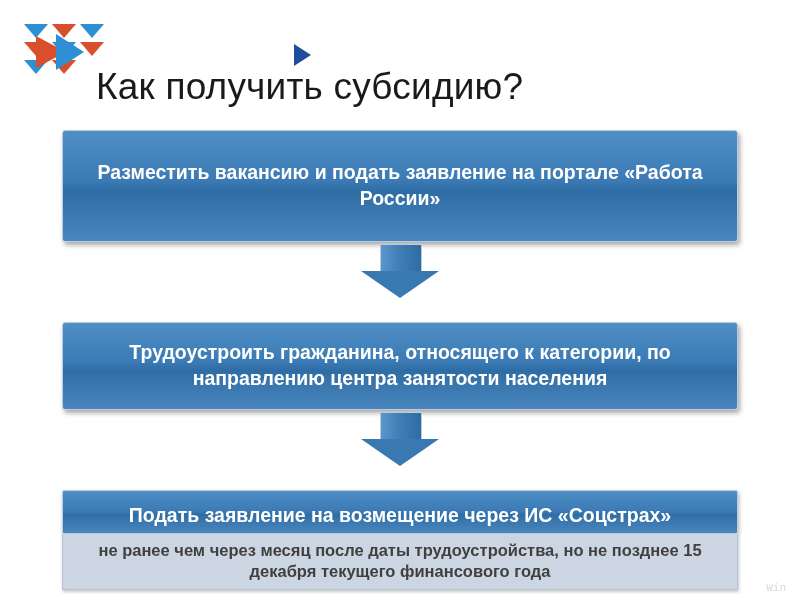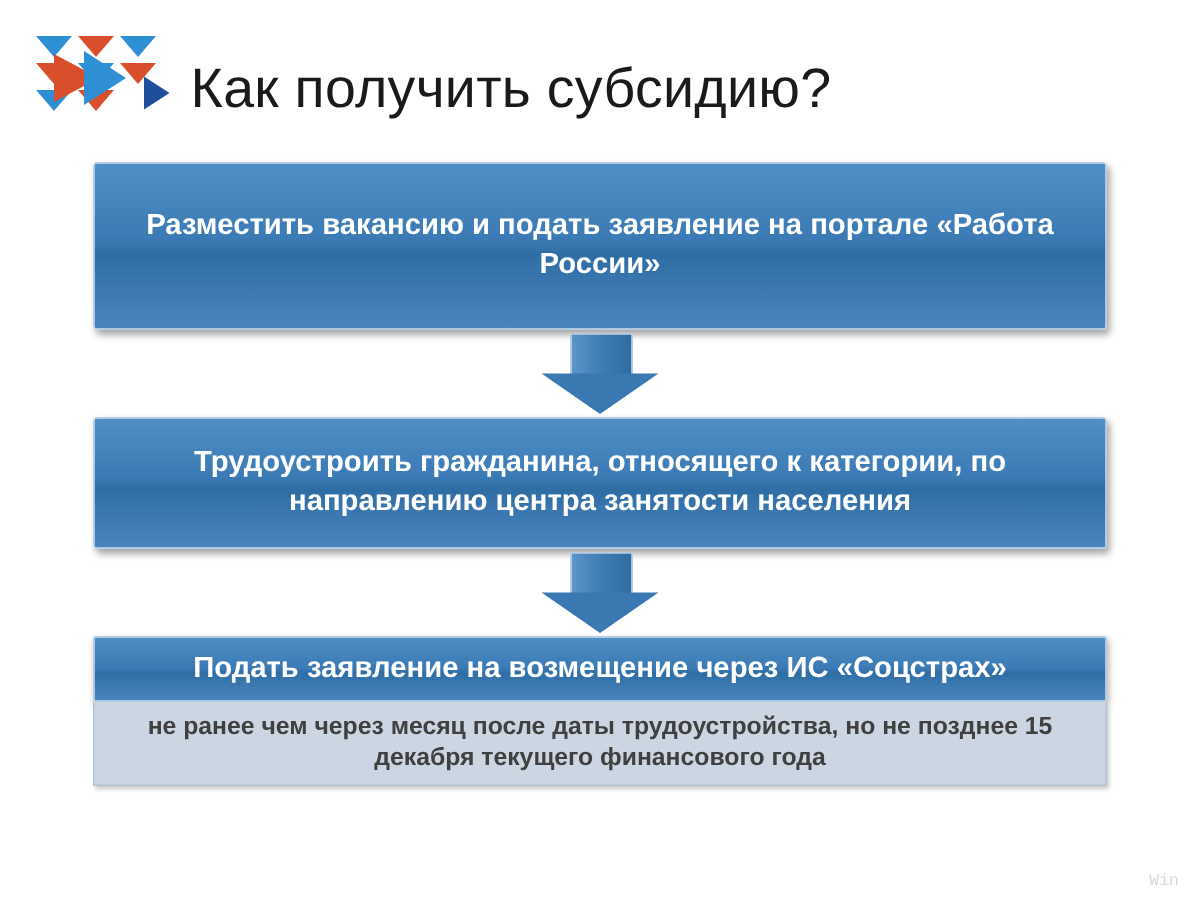--- a/index.html
+++ b/index.html
@@ -24,20 +24,21 @@
     height: 68px;
   }
 
   
   .title-row {
     position: absolute;
     left: 96px;
     top: 38px;
     display: flex;
     align-items: center;
+    flex-direction: column;
   }
   .title-bullet {
     width: 0;
     height: 0;
     border-left: 17px solid #1f4e9c;
     border-top: 11px solid transparent;
     border-bottom: 11px solid transparent;
     margin-right: 14px;
     margin-top: 6px;
   }
@@ -66,29 +67,31 @@
     box-shadow: 2px 3px 5px rgba(0,0,0,0.35);
     color: #ffffff;
     display: flex;
     align-items: center;
     justify-content: center;
     text-align: center;
     padding: 8px 28px;
     font-size: 19.5px;
     font-weight: bold;
     line-height: 1.32;
+    margin-top: 22px;
   }
   .box.step1 { height: 112px; }
   .box.step2 { height: 88px; }
   .box.step3 {
     height: 44px;
     padding: 4px 20px;
     border-radius: 2px;
     background: linear-gradient(to bottom, #4e8ec5 0%, #3b7ab4 48%, #2f6ea5 56%, #4986bd 100%);
     box-shadow: 1px 2px 4px rgba(0,0,0,0.3);
+    align-items: flex-end;
   }
 
   .note {
     box-sizing: border-box;
     width: 676px;
     min-height: 54px;
     background: #ccd6e3;
     border: 1px solid #b6c2d2;
     border-top: none;
     color: #404040;

